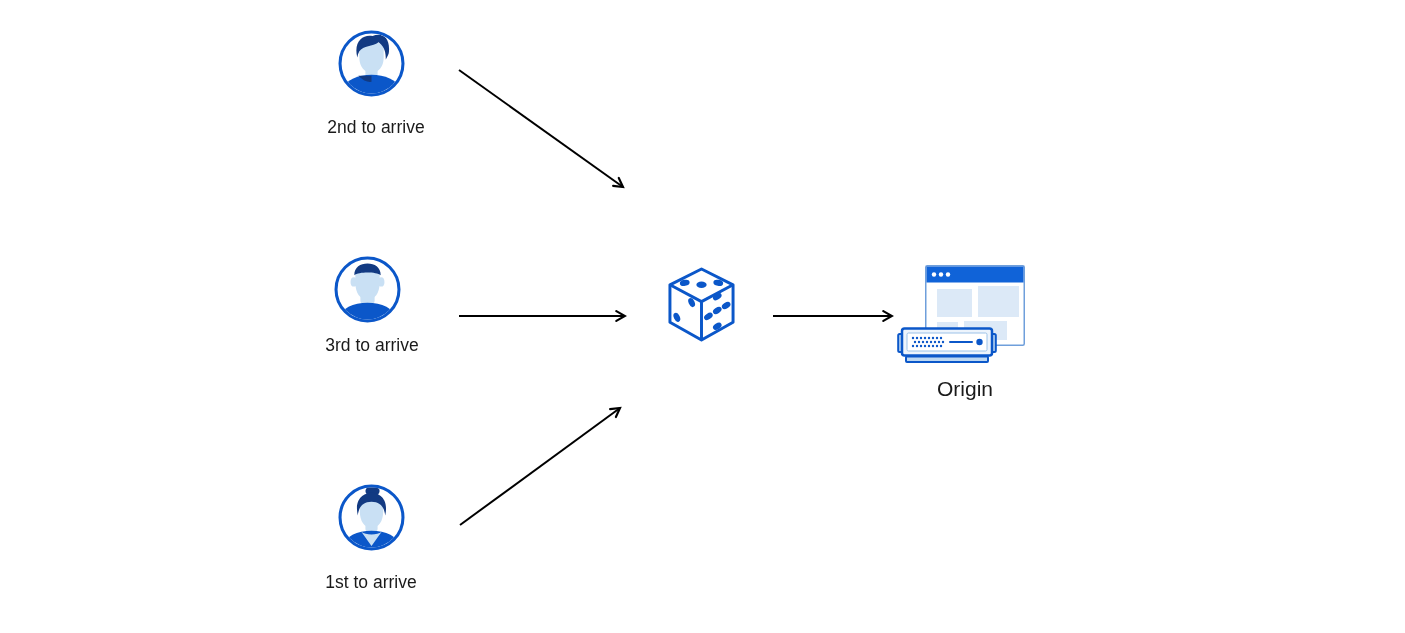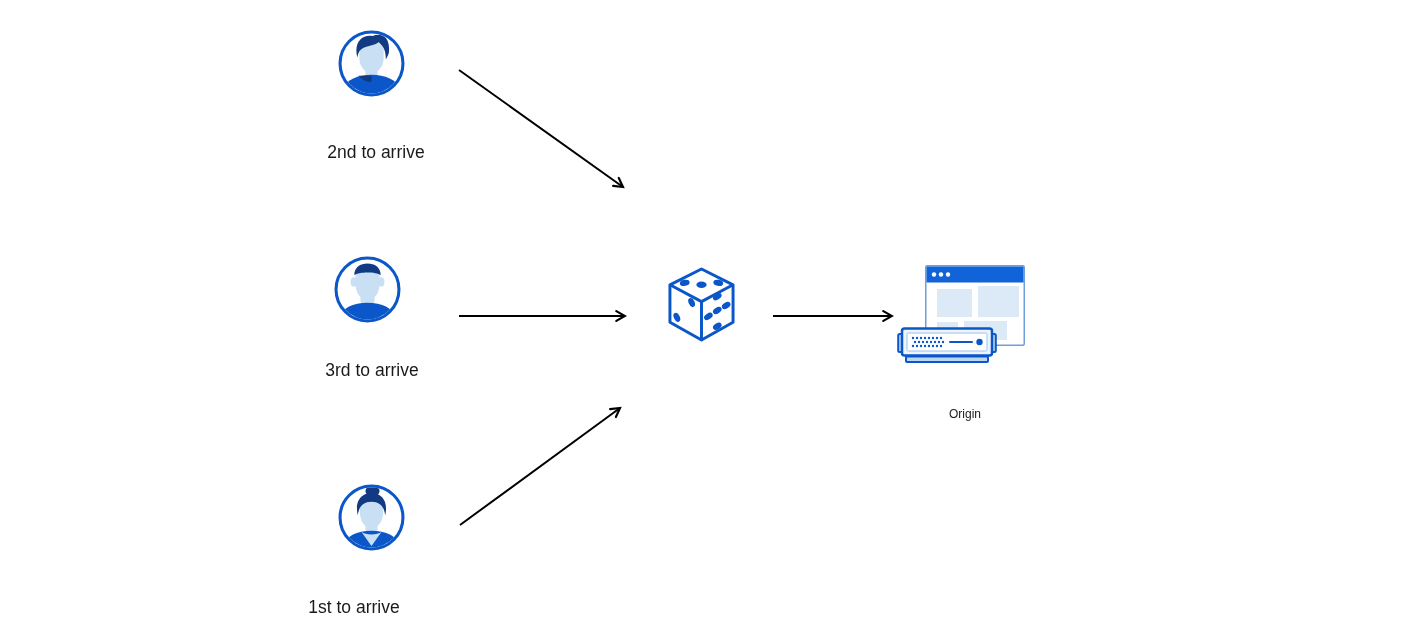--- a/index.html
+++ b/index.html
@@ -4,23 +4,23 @@
 <style>
   html,body{margin:0;padding:0;background:#fff;}
   .canvas{
     position:relative;width:1405px;height:633px;background:var(--bg,#fff);
     font-family:"Liberation Sans",sans-serif;overflow:hidden;
   }
   .layer{position:absolute;left:0;top:0;width:100%;height:100%;pointer-events:none;}
   .node{position:absolute;}
   .node-label{
     position:absolute;text-align:center;color:var(--text,#1a1a1a);
-    font-size:17.5px;line-height:22px;white-space:nowrap;margin-top:25px;
+    font-size:17.5px;line-height:22px;white-space:nowrap;
   }
-  .origin-label{font-size:12px;}
+  .origin-label{font-size:21px;}
   
   .arrow-line{stroke:var(--arrow,#000);stroke-width:2;fill:none;}
   .arrow-head{stroke:var(--arrow,#000);stroke-width:2;fill:none;}
   
   .av-ring{fill:#fff;stroke:var(--blue,#0b57c9);stroke-width:3;}
   .hair{fill:var(--navy,#123a82);}
   .skin{fill:var(--skin,#c9e0f4);}
   .shirt{fill:var(--blue,#0b57c9);}
   
   .dice-face{fill:#fff;stroke:var(--blue,#0b57c9);stroke-width:3;stroke-linejoin:round;}
@@ -105,21 +105,21 @@
       <g clip-path="url(#clipC)">
         <ellipse class="hair" cx="34" cy="7" rx="7" ry="5.5"></ellipse>
         <rect class="skin" x="27" y="34" width="12" height="13" rx="3"></rect>
         <path class="shirt" d="M3,66 C5,52 18,46 33,46 C48,46 61,52 63,66 Z"></path>
         <path class="skin" d="M23,47 L33,61 L43,47 C39,50.5 27,50.5 23,47 Z"></path>
         <path class="skin" d="M21.5,19 C24,12.5 42,12.5 44.5,19 L44.5,27 C44.5,36.5 40,43 33,43 C26,43 21.5,36.5 21.5,27 Z"></path>
         <path class="hair" d="M19.5,31 C15.5,13 27,8.5 33,8.5 C39,8.5 50.5,13 46.5,31 C45.5,22.5 41.5,17.5 33,17.5 C24.5,17.5 20.5,22.5 19.5,31 Z"></path>
       </g>
     </svg>
   </div>
-  <div class="node-label" style="left:294px;top:571px;width:120px;">1st to arrive</div>
+  <div class="node-label" style="left:311px;top:571px;width:120px;">1st to arrive</div>
 
   <div class="node" style="left:666px;top:266px;">
     <svg width="71" height="81" viewBox="0 0 72 82">
       <path class="dice-face" d="M36,3 L68,19 L68,57 L36,75 L4,57 L4,19 Z"></path>
       <path class="dice-edge" d="M4,19 L36,36 L68,19 M36,36 L36,75"></path>
 
       <ellipse class="pip" cx="19" cy="17" rx="5" ry="3.1" transform="rotate(-10 19 17)"></ellipse>
       <ellipse class="pip" cx="36" cy="19" rx="5.2" ry="3.3"></ellipse>
       <ellipse class="pip" cx="53" cy="17" rx="5" ry="3.1" transform="rotate(10 53 17)"></ellipse>
 

